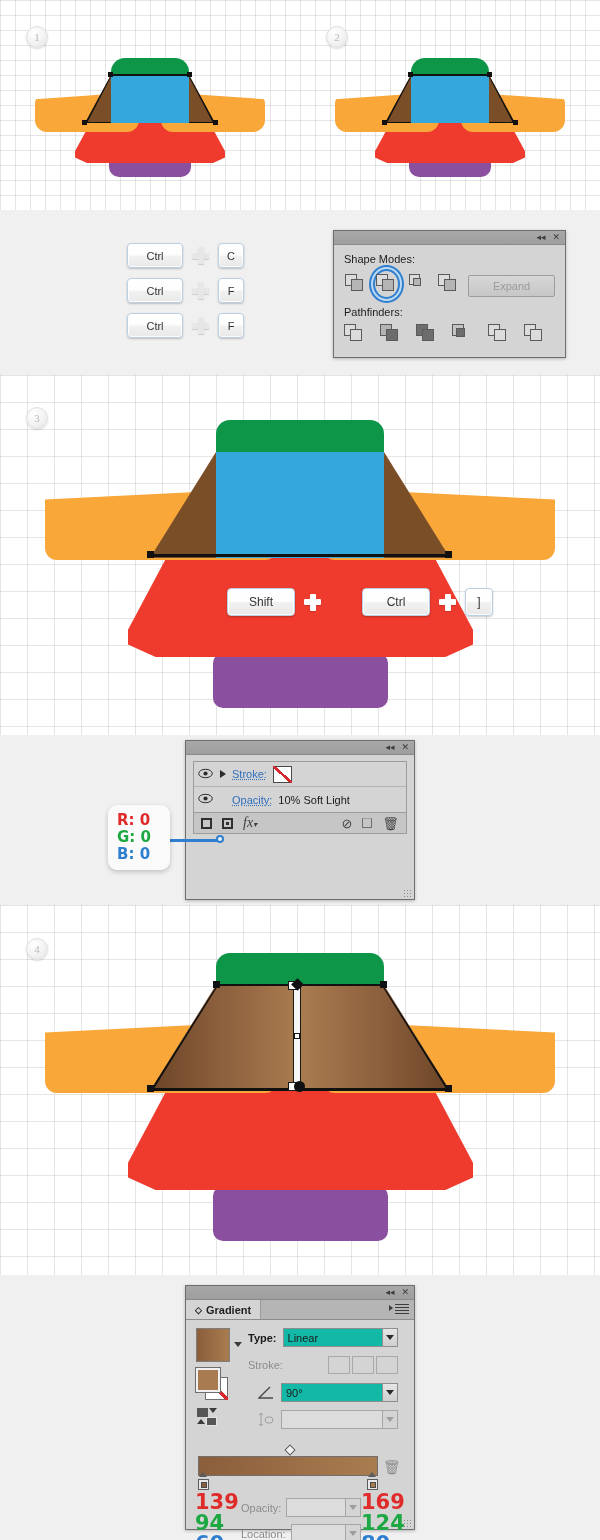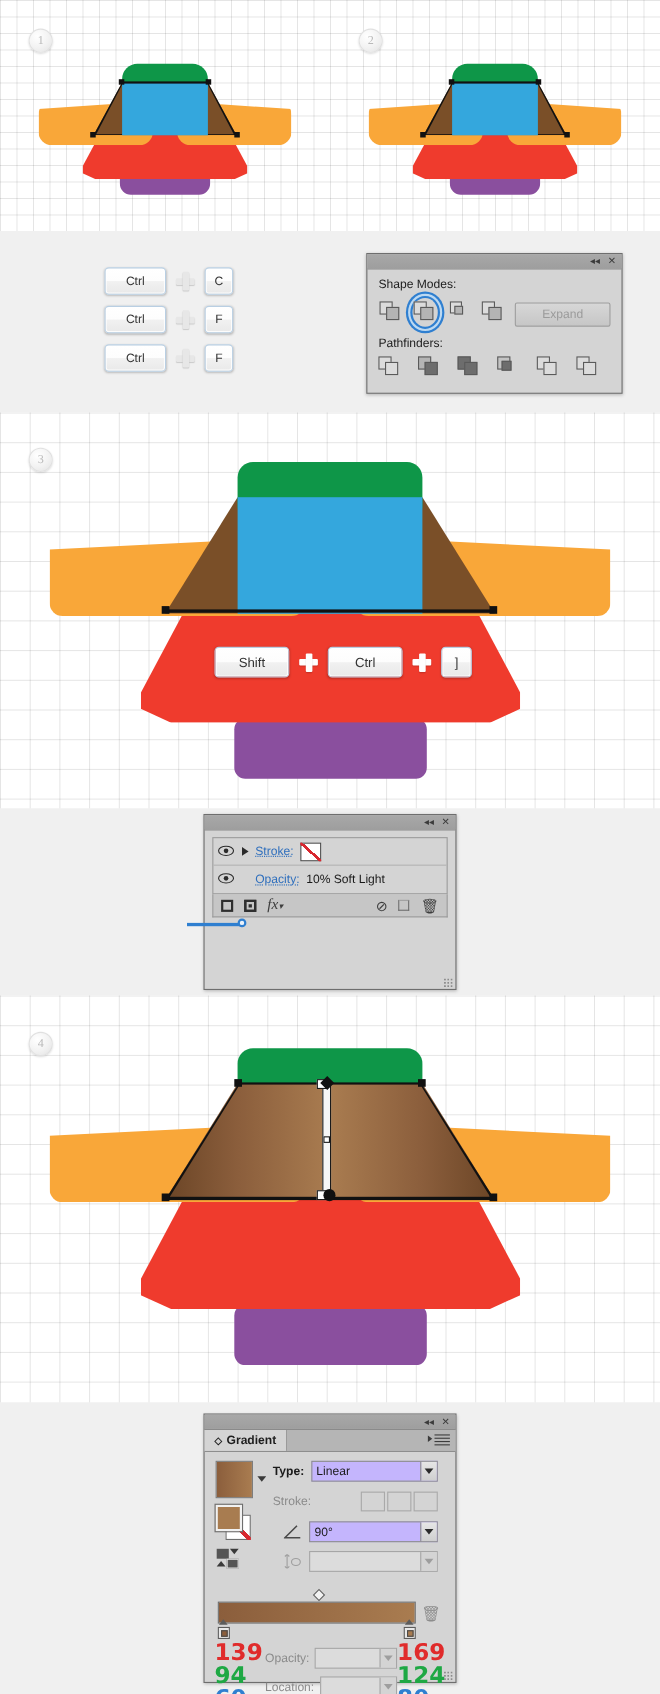--- a/index.html
+++ b/index.html
@@ -53,21 +53,21 @@
   .keyrow { position: absolute; display: flex; align-items: center; gap: 9px; }
   .key {
     display: inline-flex; align-items: center; justify-content: center;
     background: linear-gradient(#ffffff 0%, #fdfdfd 48%, #f1f1f1 52%, #e9e9e9 100%);
     border: 1px solid #b9cfe3;
     border-radius: 4px;
     box-shadow: 0 1px 2px rgba(0,0,0,.22), inset 0 0 0 1px rgba(255,255,255,.85);
     font-size: 11px; color: #333; height: 25px; padding: 0 7px;
     font-family: "Liberation Sans", sans-serif;
   }
-  .key.wide { min-width: 56px; }
+  .key.wide { min-width: 56px; margin-left: 32px; }
   .key.narrow { min-width: 26px; }
   .plus {
     position: relative; width: 17px; height: 17px; flex: 0 0 17px;
   }
   .plus::before, .plus::after {
     content: ""; position: absolute; background: #e7e7e7;
     box-shadow: 0 1px 1px rgba(0,0,0,.16);
   }
   .plus::before { left: 0; top: 5.5px; width: 17px; height: 6px; border-radius: 1px; }
   .plus::after  { top: 0; left: 5.5px; width: 6px; height: 17px; border-radius: 1px; }
@@ -161,21 +161,21 @@
   }
   .rgb-callout .r { color: #e02b2b; }
   .rgb-callout .g { color: #1ea844; }
   .rgb-callout .b { color: #2f7fd0; }
   .callout-line { position: absolute; height: 3px; background: #2f7fd0; }
   .callout-dot { position: absolute; width: 8px; height: 8px; border-radius: 50%; border: 2px solid #2f7fd0; background: #eaf2fb; }
 
   
   .grad-swatch { width: 34px; height: 34px; border: 1px solid #7d7d7d; }
   .fld {
-    background: #c4b5fd; border: 1px solid #8e8e8e; height: 19px;
+    background: #14b8a6; border: 1px solid #8e8e8e; height: 19px;
     display: flex; align-items: center; padding: 0 4px; font-size: 11px; color: #1a1a1a;
   }
   .fld.disabled { background: #dcdcdc; border-color: #a6a6a6; }
   .fld .dd {
     margin-left: auto; width: 15px; height: 17px; background: linear-gradient(#e6e6e6,#cfcfcf);
     border-left: 1px solid #8e8e8e; display:flex; align-items:center; justify-content:center;
   }
   .caret-dn { width:0;height:0;border-left:4px solid transparent;border-right:4px solid transparent;border-top:5px solid #2b2b2b;}
   .caret-dn.dim { border-top-color:#9e9e9e; }
   .lbl-dim { color: #8b8b8b; font-size: 11px; }
@@ -414,20 +414,25 @@
           <span style="font-size:13px;">⊘</span>
           <span style="display:inline-block;width:10px;height:10px;border:1px solid #6f6f6f;border-top-color:#9e9e9e;"></span>
           <span style="font-size:13px;">🗑</span>
         </div>
       </div>
       <div class="resize-grip"></div>
     </div>
 
     <div class="callout-line" style="left:170px;top:104px;width:50px;"></div>
     <div class="callout-dot" style="left:216px;top:100px;"></div>
+    <div class="rgb-callout" style="left:108px;top:70px;width:62px;">
+      <div class="r">R: 0</div>
+      <div class="g">G: 0</div>
+      <div class="b">B: 0</div>
+    </div>
   </div>
 
   <div class="art-section" style="position:absolute;top:905px;left:0;height:370px;background-size:27px 27px;">
 
     <div class="step-badge" style="left:26px;top:33px;">4</div>
 
     <div class="box-art" style="left:45px;top:48px;width:510px;height:300px;">
       <div class="shape purple" style="left:168px;top:233px;width:175px;height:55px;"></div>
       <div class="shape red tz-red" style="left:83px;top:132px;width:345px;height:105px;"></div>
       <div class="shape orange flap-l" style="left:0px;top:68px;width:232px;height:72px;clip-path:polygon(0 16%,100% 0,100% 100%,0 100%);"></div>

